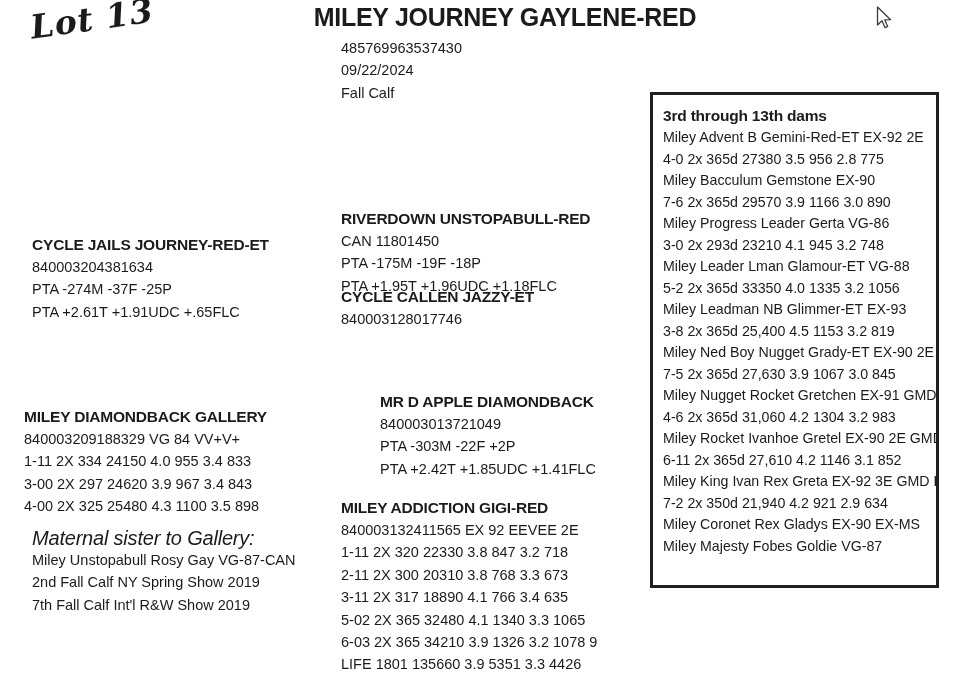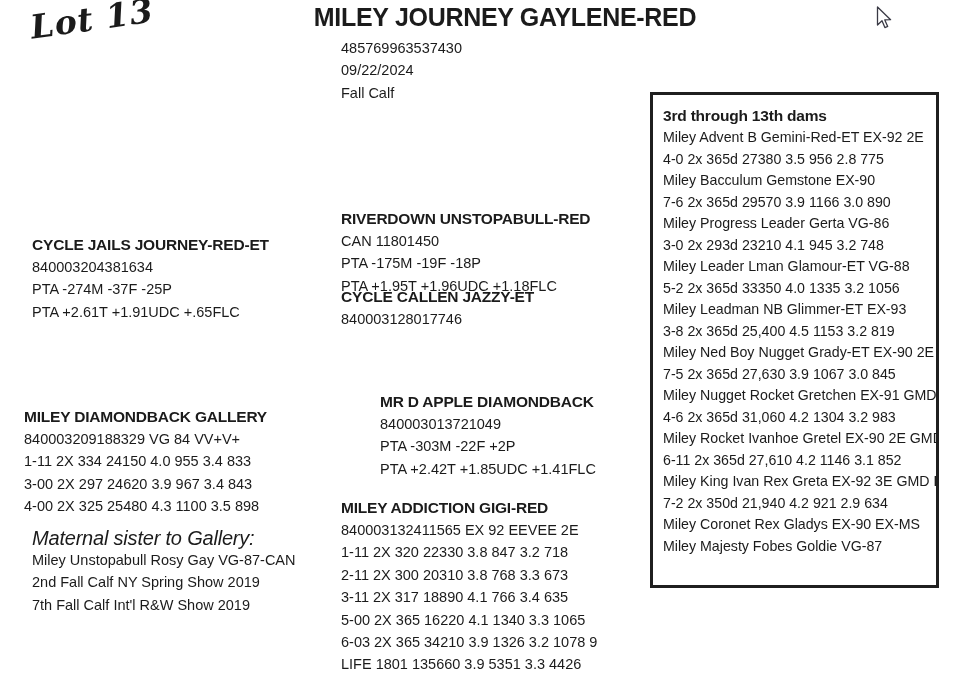--- a/index.html
+++ b/index.html
@@ -150,21 +150,21 @@
       </div>
   </div>
 
   <div class="block" style="left:341px; top:497px;">
     <div class="block-heading">MILEY ADDICTION GIGI-RED</div>
     <div>
         <div class="line">840003132411565 EX 92 EEVEE 2E</div>
         <div class="line">1-11 2X 320 22330 3.8 847 3.2 718</div>
         <div class="line">2-11 2X 300 20310 3.8 768 3.3 673</div>
         <div class="line">3-11 2X 317 18890 4.1 766 3.4 635</div>
-        <div class="line">5-00 2X 365 16220 4.1 1340 3.3 1065</div>
+        <div class="line">5-02 2X 365 32480 4.1 1340 3.3 1065</div>
         <div class="line">6-03 2X 365 34210 3.9 1326 3.2 1078 9</div>
         <div class="line">LIFE 1801 135660 3.9 5351 3.3 4426</div>
       </div>
   </div>
 
   <div class="dams-box">
     <div class="block-heading">3rd through 13th dams</div>
     <div>
         <div class="line">Miley Advent B Gemini-Red-ET EX-92 2E</div>
         <div class="line">4-0 2x 365d 27380 3.5 956 2.8 775</div>

